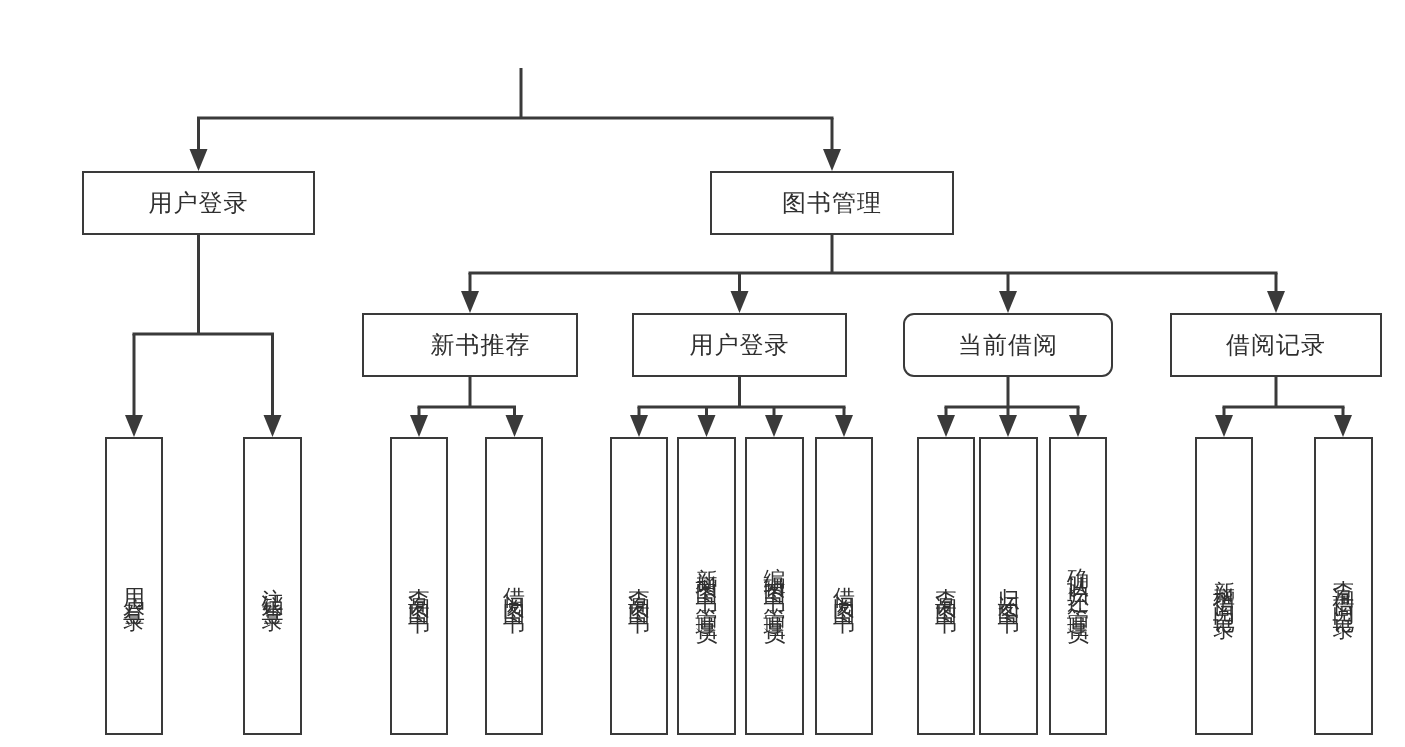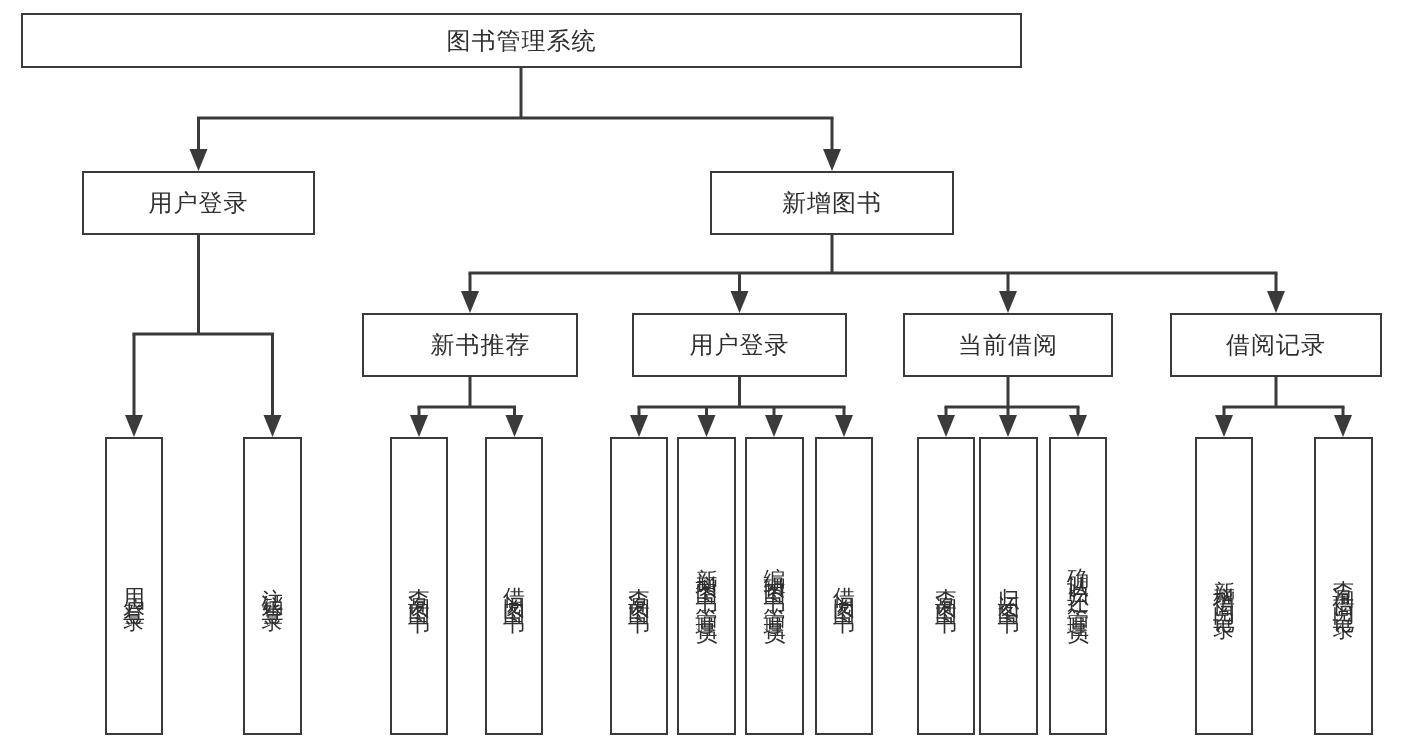--- a/index.html
+++ b/index.html
@@ -140,28 +140,27 @@
     <g>
       <path d="M1276 377 L1276 407"></path>
       <path d="M1222.5 407 L1344.5 407"></path>
       <path d="M1224 407 L1224 418"></path>
       <path d="M1343 407 L1343 418"></path>
       <polygon points="1215,415 1233,415 1224,437" stroke="none"></polygon>
       <polygon points="1334,415 1352,415 1343,437" stroke="none"></polygon>
     </g>
   </svg>
 
-  <div class="node root-box" style="left:21px; top:13px; width:1001px; height:55px;">图书管理系统</div>
 
   <div class="node" style="left:82px; top:171px; width:233px; height:64px;">用户登录</div>
-  <div class="node" style="left:710px; top:171px; width:244px; height:64px;">新增图书</div>
+  <div class="node" style="left:710px; top:171px; width:244px; height:64px;">图书管理</div>
 
   <div class="node" style="left:362px; top:313px; width:216px; height:64px;padding-left:21px;">新书推荐</div>
   <div class="node" style="left:632px; top:313px; width:215px; height:64px;">用户登录</div>
-  <div class="node" style="left:903px; top:313px; width:210px; height:64px;">当前借阅</div>
+  <div class="node" style="left:903px; top:313px; width:210px; height:64px;border-radius:11px;">当前借阅</div>
   <div class="node" style="left:1170px; top:313px; width:212px; height:64px;">借阅记录</div>
 
   <div class="leaf" style="left:105px; width:58px;">
     <span class="vtext">用户登录</span>
   </div>
   <div class="leaf" style="left:243px; width:59px;">
     <span class="vtext">注销登录</span>
   </div>
 
   <div class="leaf" style="left:390px; width:58px;">

